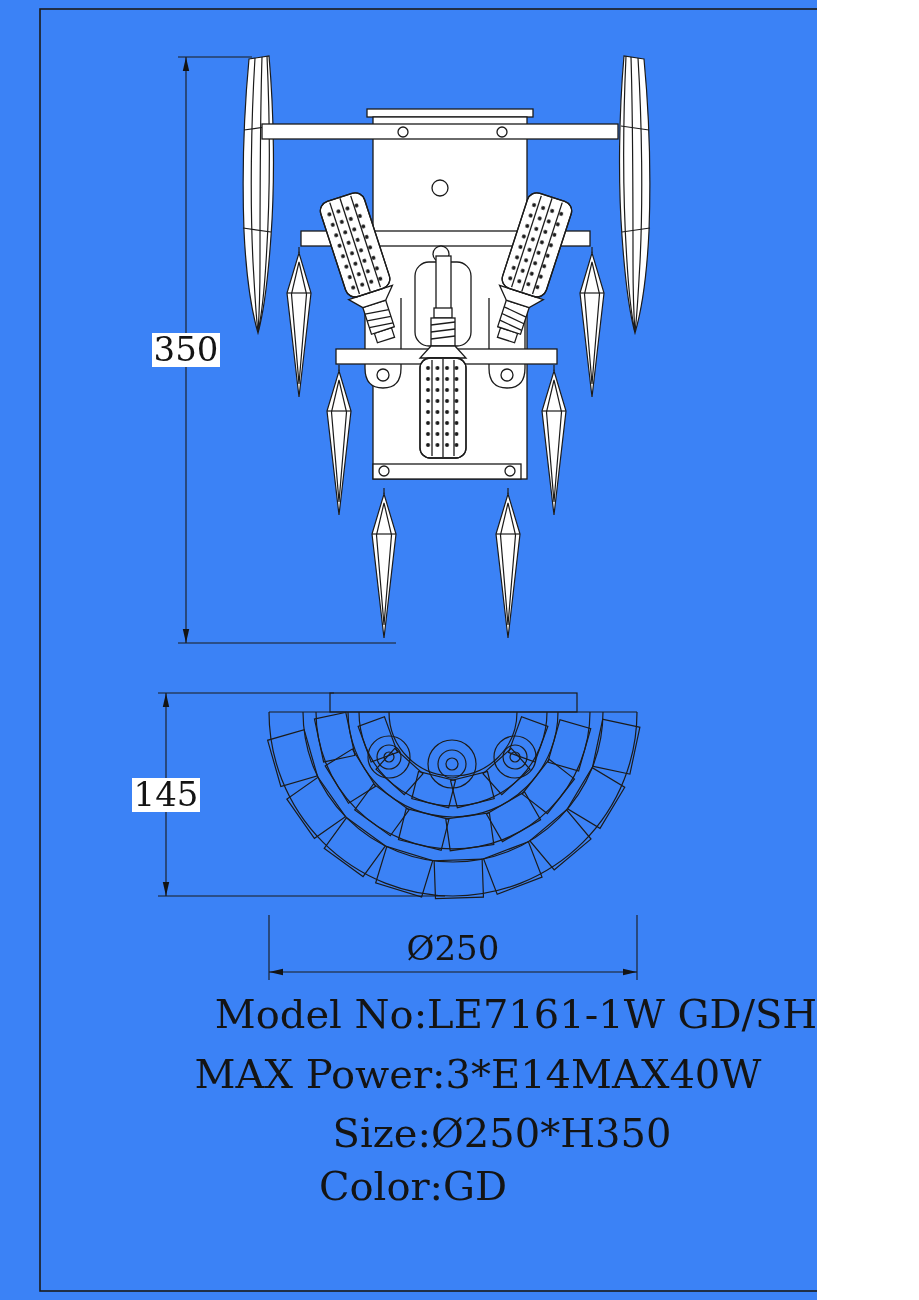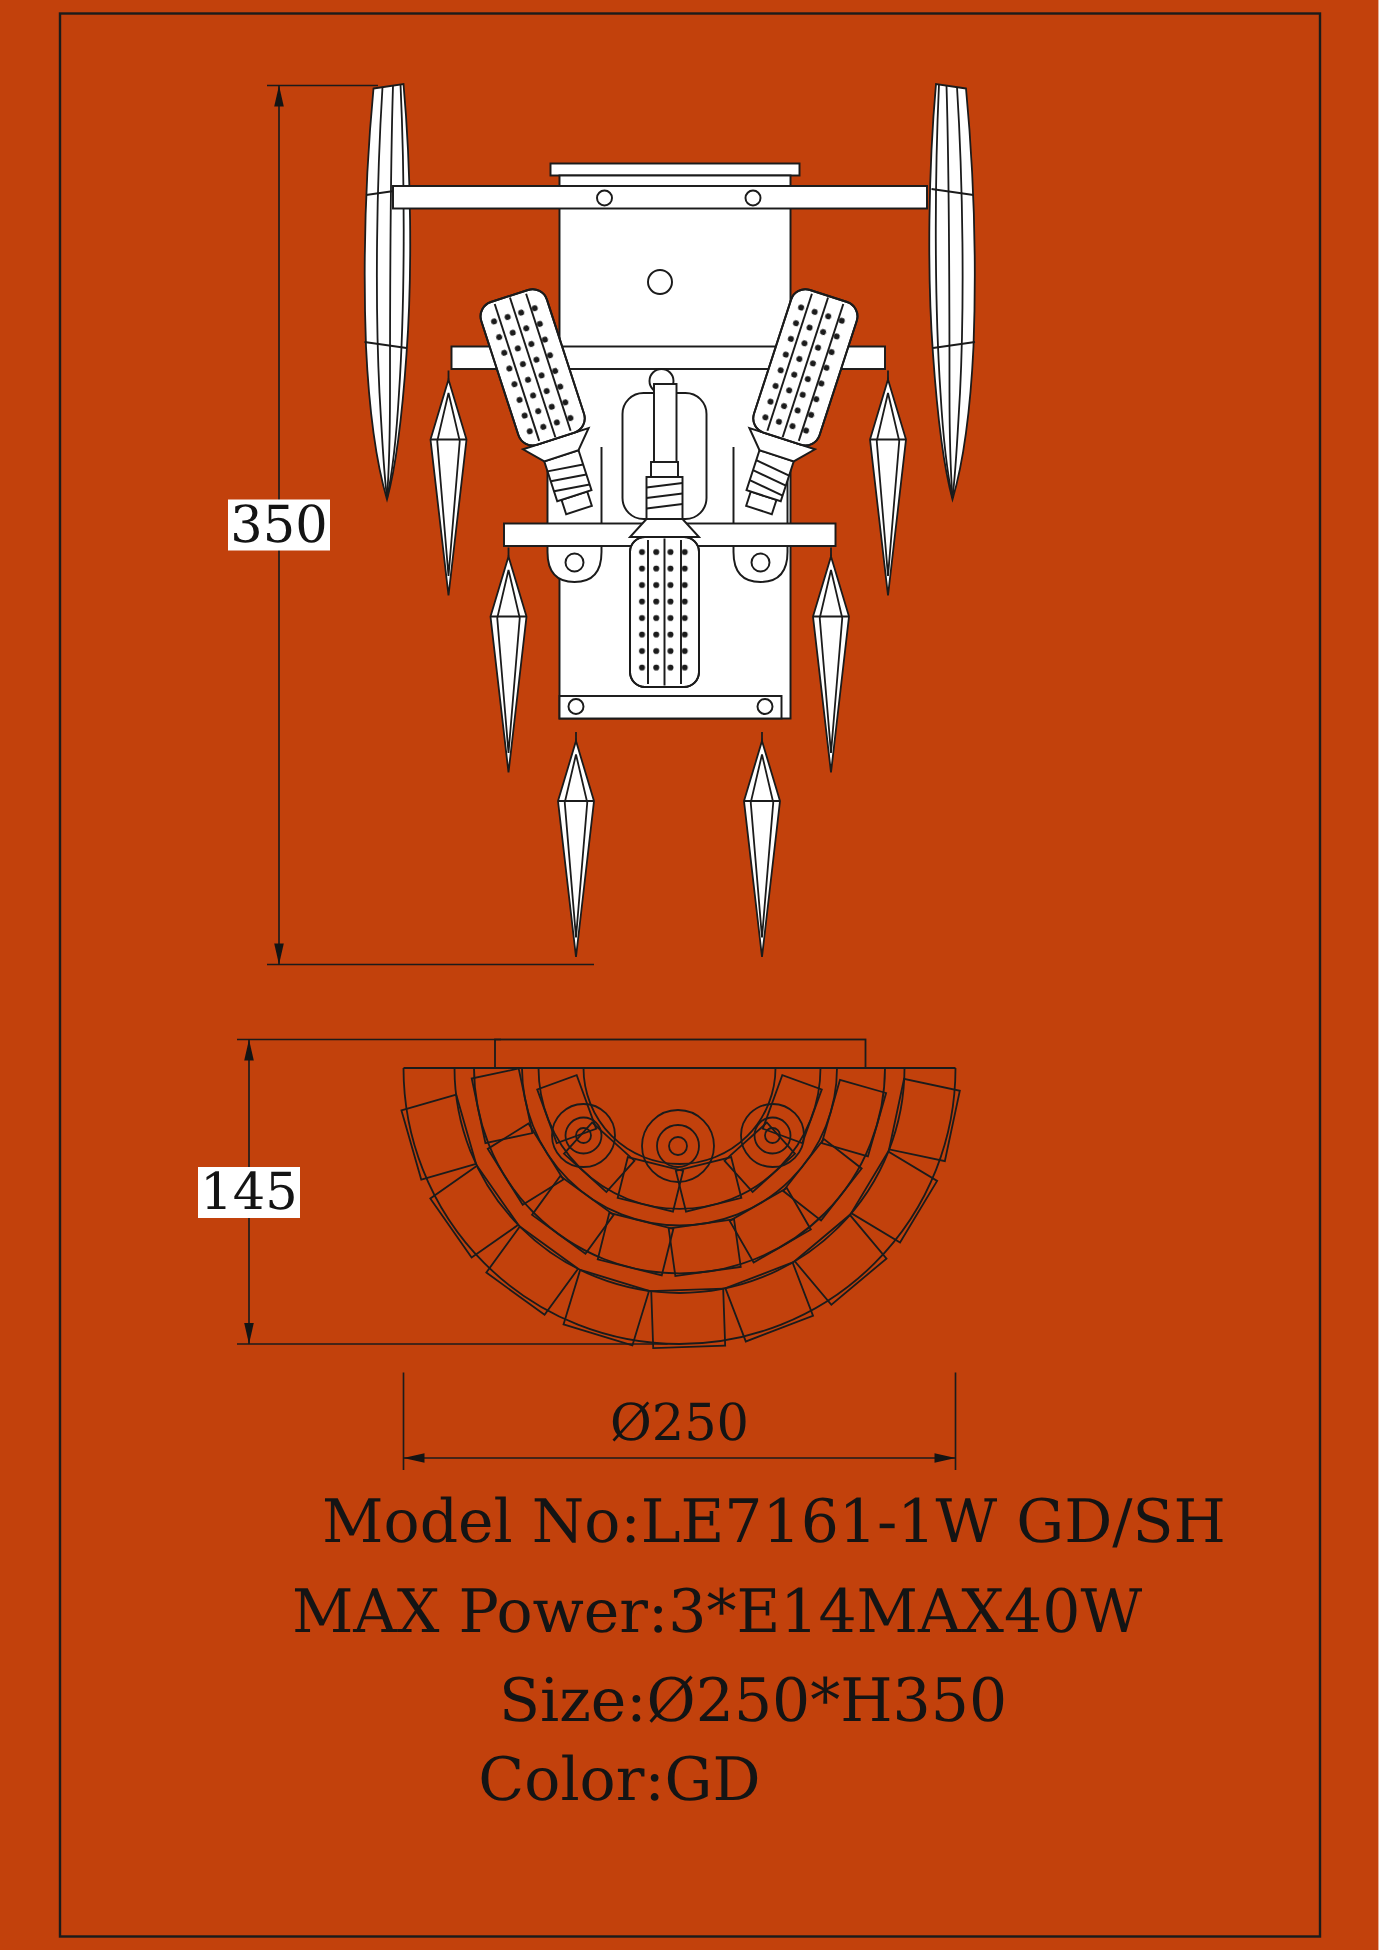--- a/index.html
+++ b/index.html
@@ -1,16 +1,16 @@
 <!DOCTYPE html>
 <html><head>
 <meta charset="utf-8">
 <style>
   html,body{margin:0;padding:0;background:#ffffff;}
-  .page{position:relative;width:919px;height:1300px;background:#c2410c;overflow:hidden;}
+  .page{position:relative;width:817px;height:1300px;background:#3b82f6;overflow:hidden;}
   svg{display:block;}
   .dim-text{font:34px "DejaVu Serif", serif; fill:#141414;}
   .spec-text{font:40px "DejaVu Serif", serif; fill:#141414;}
   .plate{fill:none;}
 </style>
 </head>
 <body>
 
 <div class="page">
 <svg width="919" height="1300" viewBox="0 0 919 1300" xmlns="http://www.w3.org/2000/svg">

